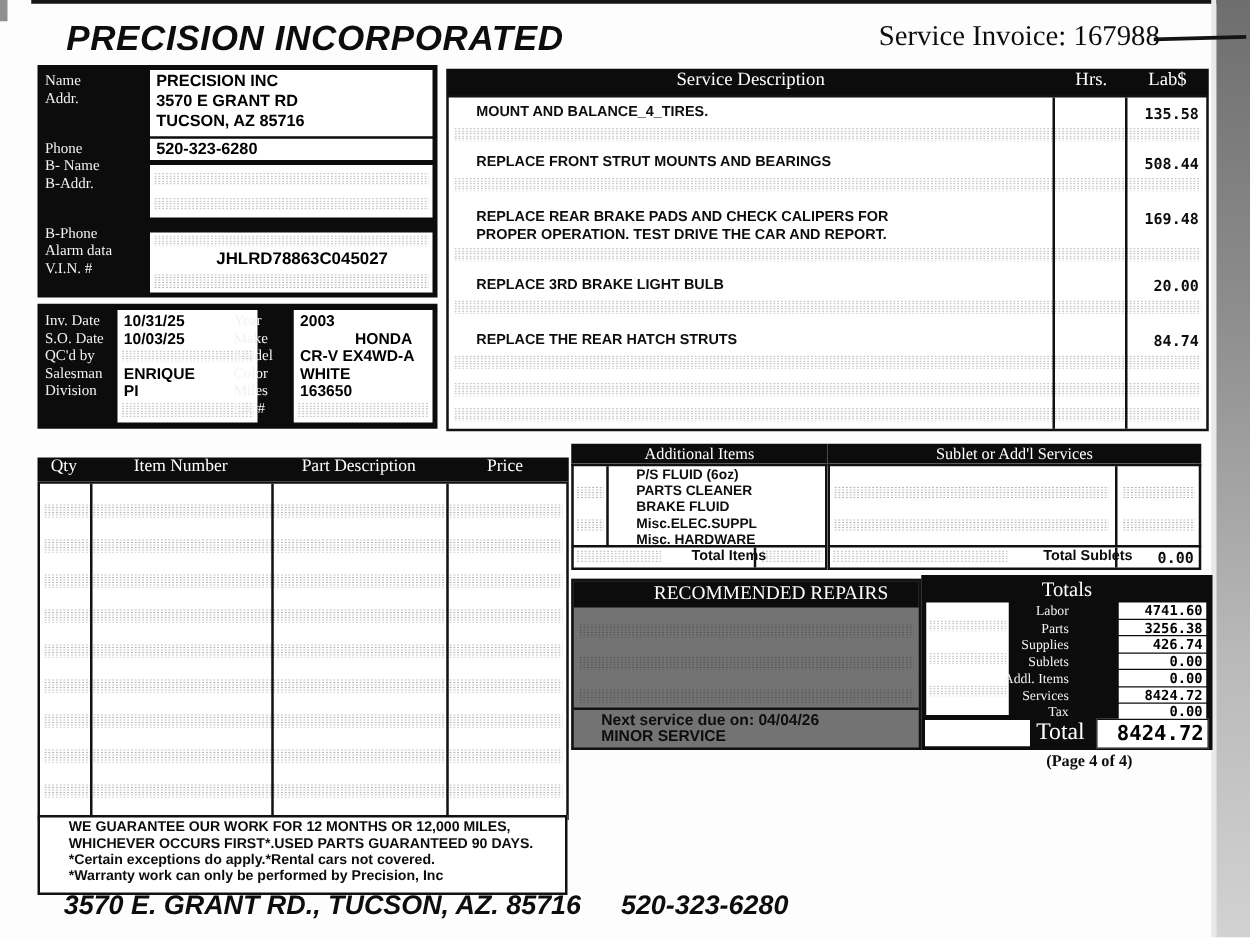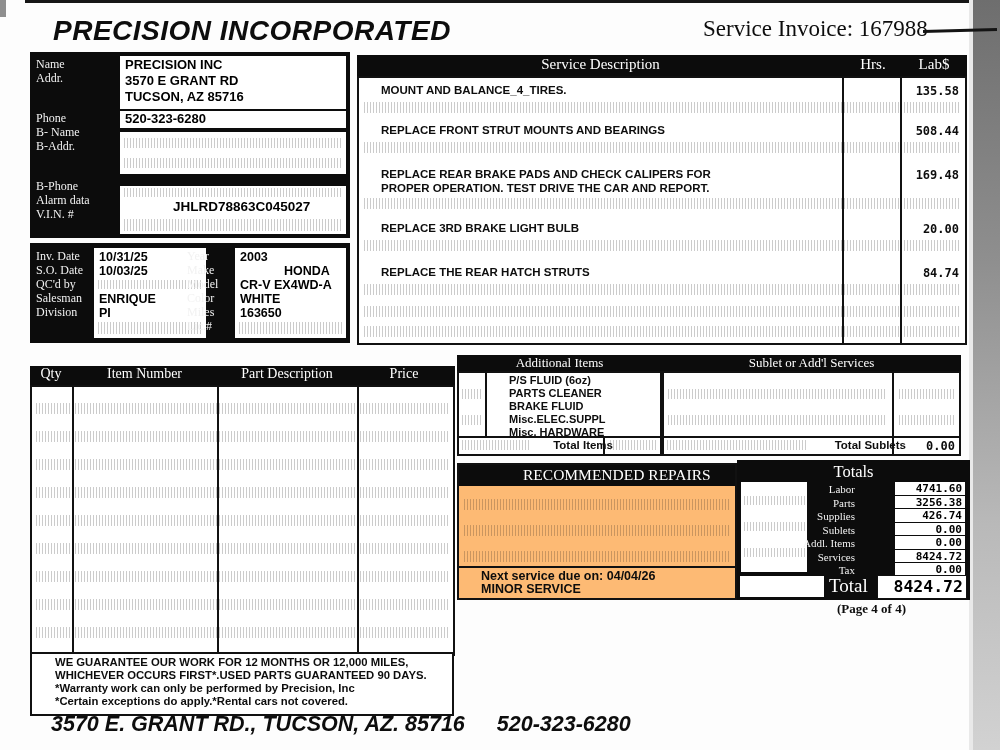--- a/index.html
+++ b/index.html
@@ -195,21 +195,21 @@
     <div class="dt" style="position:absolute;left:234px;top:42px;right:3px;height:10px;"></div>
   </div>
   <div style="position:absolute;left:0;top:81px;width:295px;height:16px;background:#fff;border:2px solid #111;">
     <div class="dt" style="position:absolute;left:2px;top:2px;width:140px;height:10px;"></div>
     <span class="b" style="position:absolute;left:140px;width:84px;text-align:right;top:1px;font-size:11.5px;">Total Sublets</span>
     <div class="sep" style="left:228px;top:0;width:2px;height:100%;"></div>
     <span class="amt" style="left:234px;right:4px;top:1px;">0.00</span>
   </div>
 </div>
 
-<div class="abs" style="left:457px;top:463px;width:276px;height:133px;border:2px solid #111;background:#fdba74;text-align:center;">
+<div class="abs" style="left:457px;top:463px;width:276px;height:133px;border:2px solid #111;background:#737373;text-align:center;">
   <div class="blk serif" style="position:absolute;left:0;top:0;width:100%;height:21px;font-size:15.5px;">
     <span style="position:absolute;left:64px;top:1px;">RECOMMENDED REPAIRS</span>
   </div>
   <div class="strip dt" style="left:4px;right:4px;top:34px;"></div>
   <div class="strip dt" style="left:4px;right:4px;top:60px;"></div>
   <div class="strip dt" style="left:4px;right:4px;top:86px;"></div>
   <div class="sep" style="left:0;top:101px;width:100%;height:2px;"></div>
   <div class="b" style="position:absolute;left:4px;top:104px;font-size:12.5px;">Next service due on: 04/04/26</div>
   <div class="b" style="position:absolute;left:4px;top:117px;font-size:12.5px;">MINOR SERVICE</div>
 </div>
@@ -261,20 +261,20 @@
   <span class="serif" style="position:absolute;left:92px;top:115px;font-size:19px;">Total</span>
   <div class="panel dtl" style="left:140px;top:115px;width:88px;height:22px;border:1px solid #111;">
     <span class="amt" style="left:0;right:3px;top:1px;font-size:16.5px;">8424.72</span>
   </div>
 </div>
 <div class="abs serif b" style="left:737px;top:601px;width:233px;text-align:center;font-size:13px;">(Page 4 of 4)</div>
 
 <div class="abs" style="left:30px;top:652px;width:424px;height:64px;border:2.5px solid #111;background:#fff;padding:2px 5px;box-sizing:border-box;">
   <div class="b" style="font-size:11.3px;line-height:13px;">WE GUARANTEE OUR WORK FOR 12 MONTHS OR 12,000 MILES,</div>
   <div class="b" style="font-size:11.3px;line-height:13px;">WHICHEVER OCCURS FIRST*.USED PARTS GUARANTEED 90 DAYS.</div>
+  <div class="b" style="font-size:11.3px;line-height:13px;">*Certain exceptions do apply.*Rental cars not covered.</div>
   <div class="b" style="font-size:11.3px;line-height:13px;">*Warranty work can only be performed by Precision, Inc</div>
-  <div class="b" style="font-size:11.3px;line-height:13px;">*Certain exceptions do apply.*Rental cars not covered.</div>
 </div>
 
 <div class="abs b" style="left:33px;top:712px;font-style:italic;font-size:21.5px;white-space:nowrap;">
   <span>3570 E. GRANT RD., TUCSON, AZ. 85716</span>
   <span style="margin-left:26px;">520-323-6280</span>
 </div>
 
 </body></html>

